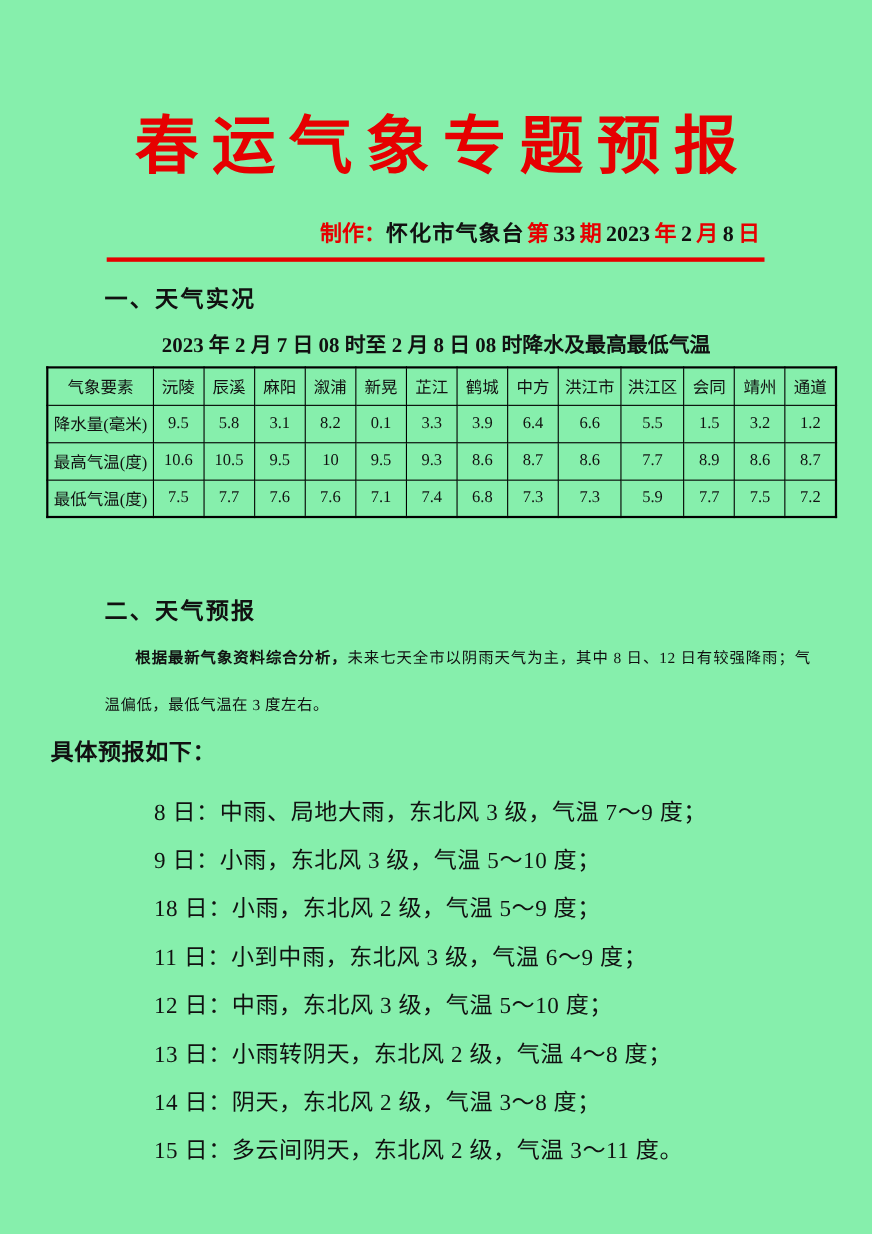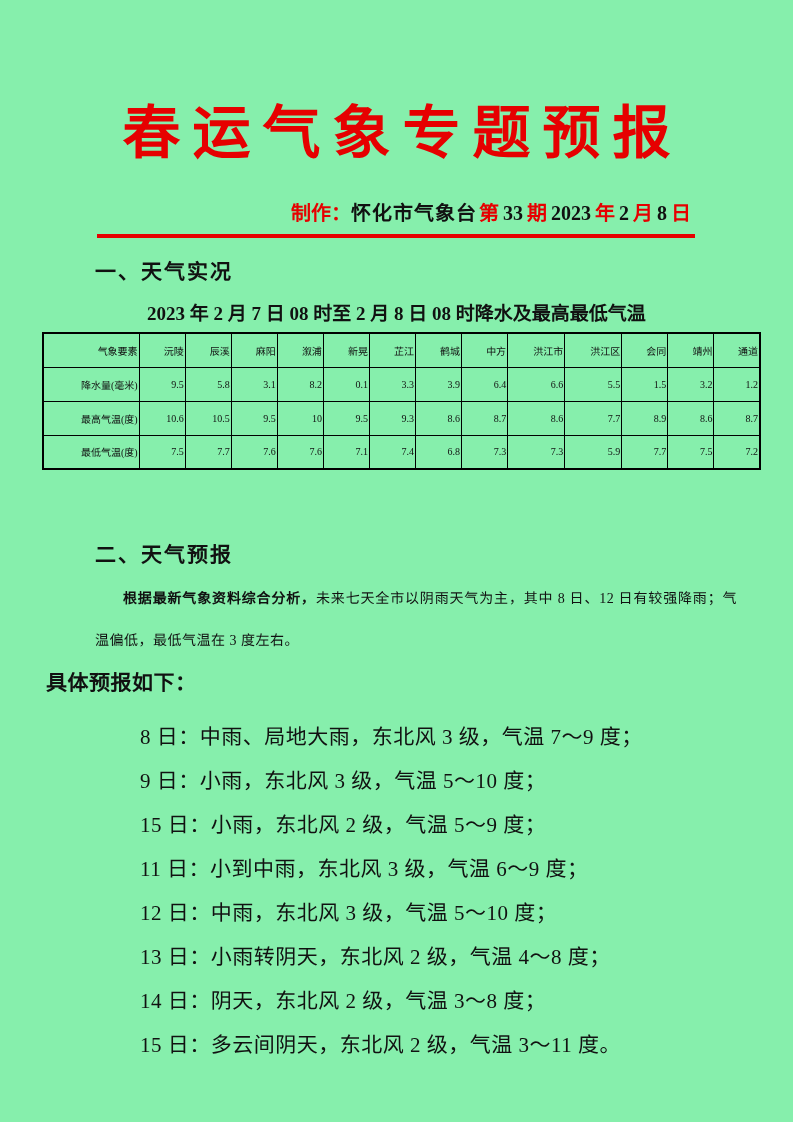--- a/index.html
+++ b/index.html
@@ -59,24 +59,24 @@
   }
   table.weather {
     margin: 7px 0 0 42px;
     border-collapse: collapse;
     table-layout: fixed;
     width: 719px;
     border: 2px solid #000;
   }
   table.weather th, table.weather td {
     border: 1px solid #000;
-    text-align: right;
+    text-align: center;
     vertical-align: middle;
     height: 34px;
-    font-size: 10px;
+    font-size: 15px;
     font-weight: normal;
     padding: 0 1px;
     overflow: hidden;
     white-space: nowrap;
   }
   
   .sec2-heading { margin-top: 68px; }
   .para {
     margin: 10px 56px 0 95px;
     font-size: 14px;
@@ -217,21 +217,21 @@
 
   <p class="para">
     <span class="lead-bold">根据最新气象资料综合分析，</span><span>未来七天全市以阴雨天气为主，其中 8 日、12 日有较强降雨；气温偏低，最低气温在 3 度左右。</span>
   </p>
 
   <p class="detail-heading">具体预报如下：</p>
 
   <div class="forecast-list" id="forecast-list">
       <div class="forecast-line">8 日：中雨、局地大雨，东北风 3 级，气温 7～9 度；</div>
       <div class="forecast-line">9 日：小雨，东北风 3 级，气温 5～10 度；</div>
-      <div class="forecast-line">15 日：小雨，东北风 2 级，气温 5～9 度；</div>
+      <div class="forecast-line">18 日：小雨，东北风 2 级，气温 5～9 度；</div>
       <div class="forecast-line">11 日：小到中雨，东北风 3 级，气温 6～9 度；</div>
       <div class="forecast-line">12 日：中雨，东北风 3 级，气温 5～10 度；</div>
       <div class="forecast-line">13 日：小雨转阴天，东北风 2 级，气温 4～8 度；</div>
       <div class="forecast-line">14 日：阴天，东北风 2 级，气温 3～8 度；</div>
       <div class="forecast-line">15 日：多云间阴天，东北风 2 级，气温 3～11 度。</div>
     </div>
 
 </div>
 
 </body></html>

